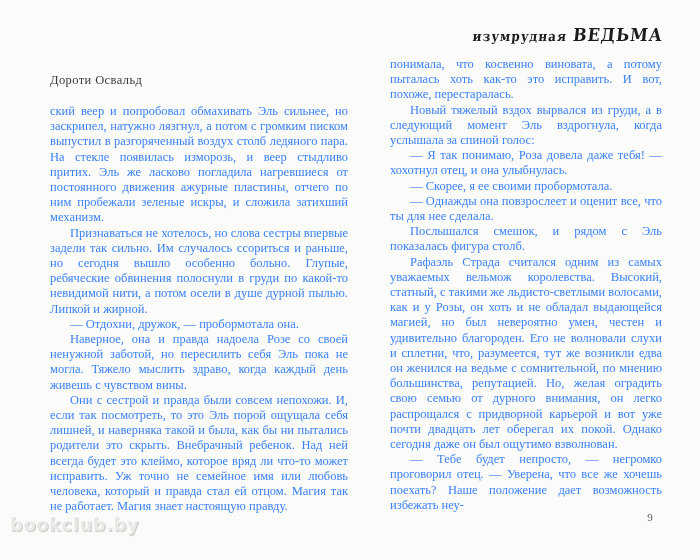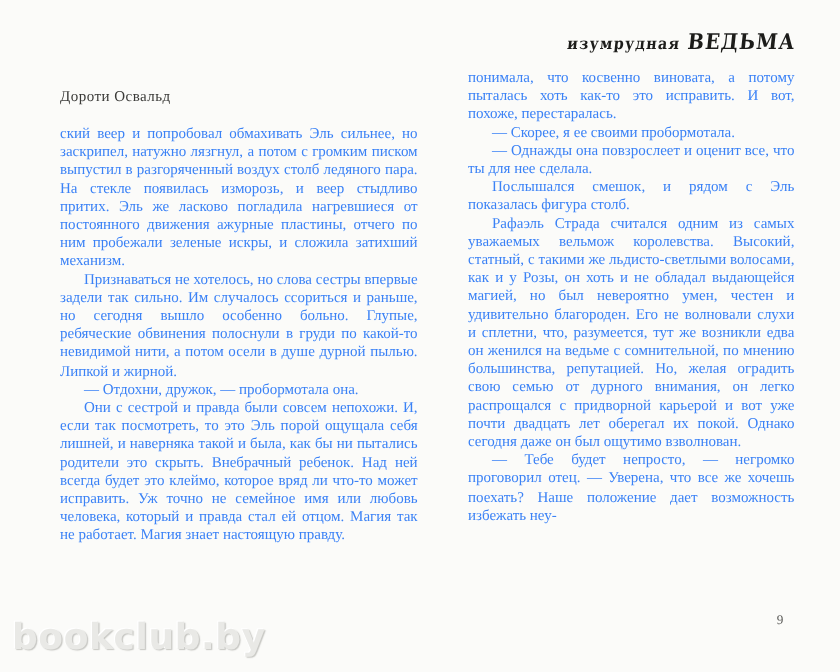--- a/index.html
+++ b/index.html
@@ -63,48 +63,51 @@
     font-size: 11px;
     color: #5d5d5b;
   }
 
   .watermark {
     position: absolute;
     left: 10px;
     top: 514px;
     font-family: "DejaVu Sans", sans-serif;
     font-weight: bold;
-    font-size: 30px;
+    font-size: 18px;
     letter-spacing: 0.5px;
     color: #e9e9e6;
     text-shadow: -1px -1px 0 #ffffff, 1px 1px 1px #c6c6c2;
     user-select: none;
   }
 </style>
 </head>
 <body>
 
 <div class="spread">
 
   <div class="page page-left">
     <div class="running-head left">Дороти Освальд</div>
     <div class="body-text">
       <p class="flush">ский веер и попробовал обмахивать Эль сильнее, но заскрипел, натужно лязгнул, а потом с громким писком выпустил в разгоряченный воздух столб ледяного пара. На стекле появилась изморозь, и веер стыдливо притих. Эль же ласково погладила нагревшиеся от постоянного движения ажурные пластины, отчего по ним пробежали зеленые искры, и сложила затихший механизм.</p>
       <p class="indent">Признаваться не хотелось, но слова сестры впервые задели так сильно. Им случалось ссориться и раньше, но сегодня вышло особенно больно. Глупые, ребяческие обвинения полоснули в груди по какой-то невидимой нити, а потом осели в душе дурной пылью. Липкой и жирной.</p>
       <p class="indent">— Отдохни, дружок, — пробормотала она.</p>
+      <p class="indent">Наверное, она и правда надоела Розе со своей ненужной заботой, но пересилить себя Эль пока не могла. Тяжело мыслить здраво, когда каждый день живешь с чувством вины.</p>
       <p class="indent">Они с сестрой и правда были совсем непохожи. И, если так посмотреть, то это Эль порой ощущала себя лишней, и наверняка такой и была, как бы ни пытались родители это скрыть. Внебрачный ребенок. Над ней всегда будет это клеймо, которое вряд ли что-то может исправить. Уж точно не семейное имя или любовь человека, который и правда стал ей отцом. Магия так не работает. Магия знает настоящую правду.</p>
     </div>
   </div>
 
   <div class="page page-right">
     <div class="running-head right">
       <span class="title-small">изумрудная</span><span class="title-large">ВЕДЬМА</span>
     </div>
     <div class="body-text">
       <p class="flush">понимала, что косвенно виновата, а потому пыталась хоть как-то это исправить. И вот, похоже, перестаралась.</p>
+      <p class="indent">Новый тяжелый вздох вырвался из груди, а в следующий момент Эль вздрогнула, когда услышала за спиной голос:</p>
+      <p class="indent">— Я так понимаю, Роза довела даже тебя! — хохотнул отец, и она улыбнулась.</p>
       <p class="indent">— Скорее, я ее своими пробормотала.</p>
       <p class="indent">— Однажды она повзрослеет и оценит все, что ты для нее сделала.</p>
       <p class="indent">Послышался смешок, и рядом с Эль показалась фигура столб.</p>
       <p class="indent">Рафаэль Страда считался одним из самых уважаемых вельмож королевства. Высокий, статный, с такими же льдисто-светлыми волосами, как и у Розы, он хоть и не обладал выдающейся магией, но был невероятно умен, честен и удивительно благороден. Его не волновали слухи и сплетни, что, разумеется, тут же возникли едва он женился на ведьме с сомнительной, по мнению большинства, репутацией. Но, желая оградить свою семью от дурного внимания, он легко распрощался с придворной карьерой и вот уже почти двадцать лет оберегал их покой. Однако сегодня даже он был ощутимо взволнован.</p>
       <p class="indent">— Тебе будет непросто, — негромко проговорил отец. — Уверена, что все же хочешь поехать? Наше положение дает возможность избежать неу-</p>
     </div>
   </div>
 
   <div class="page-number">9</div>
 

